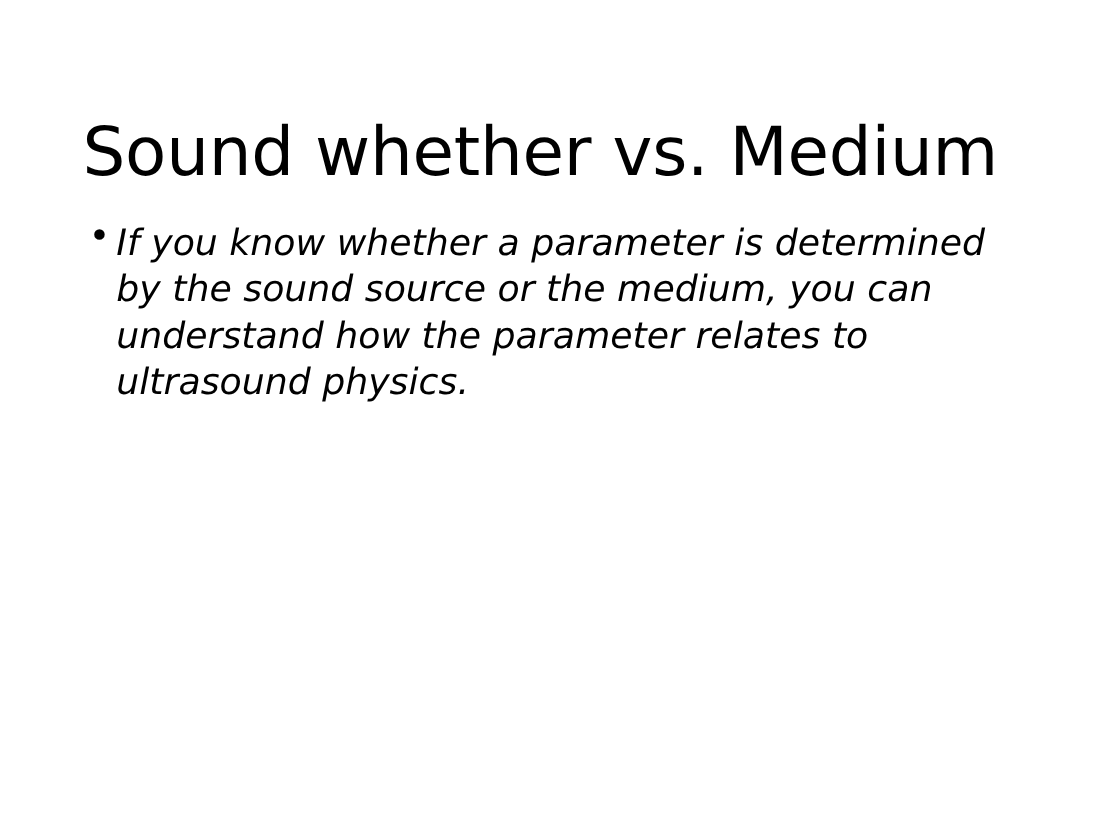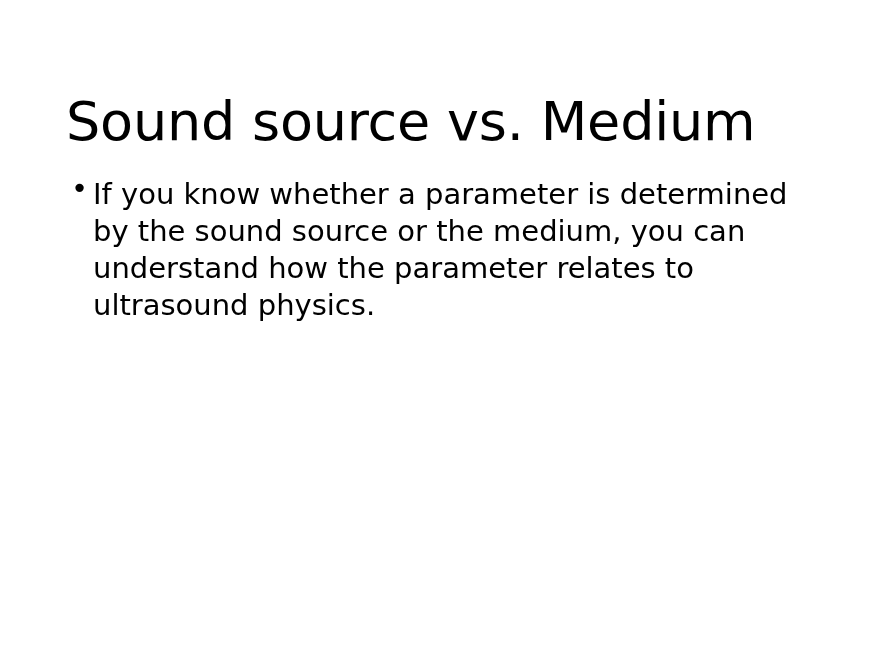--- a/index.html
+++ b/index.html
@@ -55,28 +55,29 @@
     left: 5px;
     top: 0px;
     width: 14px;
     font-size: 29px;
     line-height: 24px;
     color: #000000;
     text-align: left;
   }
   .bullet-text {
     display: block;
+    font-style: italic;
   }
 </style>
 </head>
 <body>
 
 <div class="slide">
 
-  <h1 class="slide-title">Sound source vs. Medium</h1>
+  <h1 class="slide-title">Sound whether vs. Medium</h1>
 
   <div class="body-block">
     <div class="bullet-item">
       <span class="bullet-marker">•</span>
       <span class="bullet-text">If you know whether a parameter is determined by the sound source or the medium, you can understand how the parameter relates to ultrasound physics.</span>
     </div>
   </div>
 
 </div>
 

